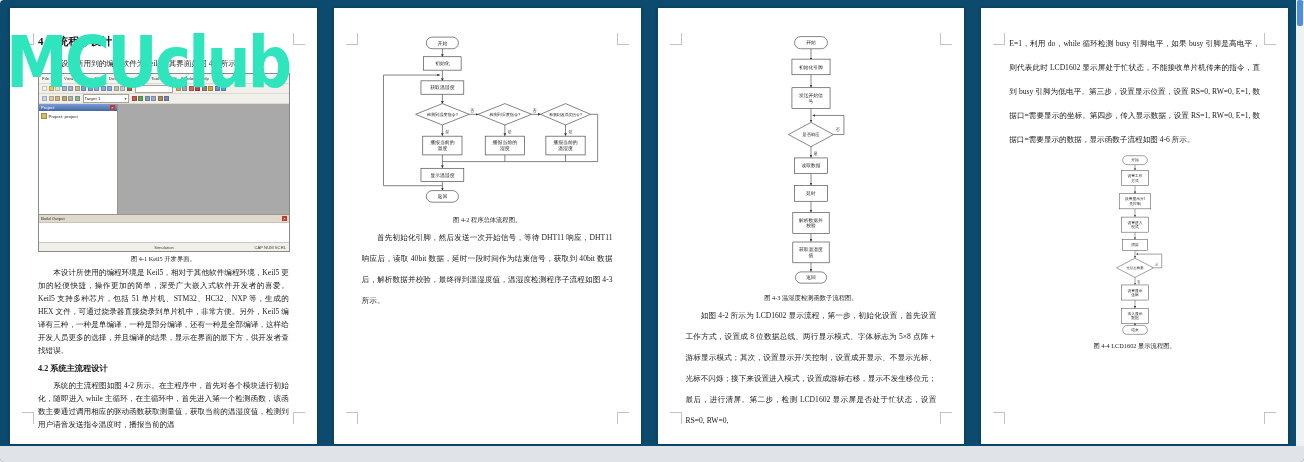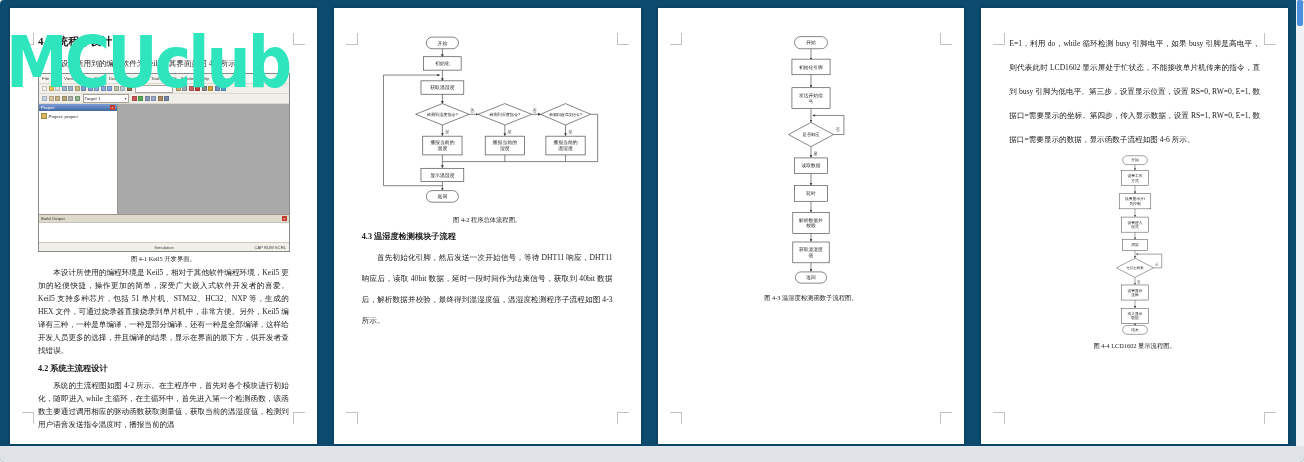--- a/index.html
+++ b/index.html
@@ -213,21 +213,20 @@
             <text x="150" y="123.65" text-anchor="middle" font-size="5.5" fill="#222"><tspan x="150" dy="0">播报当前的</tspan><tspan x="150" dy="6.5">湿度</tspan></text>
             <rect x="196" y="114.5" width="44" height="21" rx="0" fill="#fff" stroke="#3a3a3a" stroke-width="0.7"></rect>
             <text x="218" y="123.65" text-anchor="middle" font-size="5.5" fill="#222"><tspan x="218" dy="0">播报当前的</tspan><tspan x="218" dy="6.5">温湿度</tspan></text>
             <rect x="56" y="150.5" width="48" height="15" rx="0" fill="#fff" stroke="#3a3a3a" stroke-width="0.7"></rect>
             <text x="80" y="159.9" text-anchor="middle" font-size="5.5" fill="#222"><tspan x="80" dy="0">显示温湿度</tspan></text>
             <rect x="62" y="175.5" width="36" height="13" rx="6.5" fill="#fff" stroke="#3a3a3a" stroke-width="0.7"></rect>
             <text x="80" y="183.9" text-anchor="middle" font-size="5.5" fill="#222"><tspan x="80" dy="0">返回</tspan></text>
           </svg>
       </div>
       <p class="cap">图 4-2 程序总体流程图。</p>
-      <h2 class="doc">4.3 温湿度检测模块子流程</h2>
       <p class="para loose indent">首先初始化引脚，然后发送一次开始信号，等待 DHT11 响应，DHT11 响应后，读取 40bit 数据，延时一段时间作为结束信号，获取到 40bit 数据后，解析数据并校验，最终得到温湿度值，温湿度检测程序子流程如图 4-3 所示。</p>
     </section>
 
     <section class="page">
       <div class="mark tl"></div>
       <div class="mark tr"></div>
       <div class="mark bl"></div>
       <div class="mark br"></div>
       <div class="figure">
         <svg id="flow-dht11" width="130" viewBox="0 0 150 292">
@@ -261,20 +260,21 @@
             <text x="75" y="185.9" text-anchor="middle" font-size="5.5" fill="#222"><tspan x="75" dy="0">延时</tspan></text>
             <rect x="54" y="206" width="42" height="24" rx="0" fill="#fff" stroke="#3a3a3a" stroke-width="0.7"></rect>
             <text x="75" y="216.65" text-anchor="middle" font-size="5.5" fill="#222"><tspan x="75" dy="0">解析数据并</tspan><tspan x="75" dy="6.5">校验</tspan></text>
             <rect x="54" y="240" width="42" height="24" rx="0" fill="#fff" stroke="#3a3a3a" stroke-width="0.7"></rect>
             <text x="75" y="250.65" text-anchor="middle" font-size="5.5" fill="#222"><tspan x="75" dy="0">获取温湿度</tspan><tspan x="75" dy="6.5">值</tspan></text>
             <rect x="57" y="274.5" width="36" height="13" rx="6.5" fill="#fff" stroke="#3a3a3a" stroke-width="0.7"></rect>
             <text x="75" y="282.9" text-anchor="middle" font-size="5.5" fill="#222"><tspan x="75" dy="0">返回</tspan></text>
           </svg>
       </div>
       <p class="cap">图 4-3 温湿度检测函数子流程图。</p>
+      <p class="para loose indent">如图 4-2 所示为 LCD1602 显示流程，第一步，初始化设置，首先设置工作方式，设置成 8 位数据总线、两行显示模式、字体标志为 5×8 点阵＋游标显示模式；其次，设置显示开/关控制，设置成开显示、不显示光标、光标不闪烁；接下来设置进入模式，设置成游标右移，显示不发生移位元；最后，进行清屏。第二步，检测 LCD1602 显示屏是否处于忙状态，设置 RS=0, RW=0,</p>
     </section>
 
     <section class="page">
       <div class="mark tl"></div>
       <div class="mark tr"></div>
       <div class="mark bl"></div>
       <div class="mark br"></div>
       <p class="para xloose">E=1，利用 do，while 循环检测 busy 引脚电平，如果 busy 引脚是高电平，则代表此时 LCD1602 显示屏处于忙状态，不能接收单片机传来的指令，直到 busy 引脚为低电平。第三步，设置显示位置，设置 RS=0, RW=0, E=1, 数据口=需要显示的坐标。第四步，传入显示数据，设置 RS=1, RW=0, E=1, 数据口=需要显示的数据，显示函数子流程如图 4-6 所示。</p>
       <div class="figure">
         <svg id="flow-lcd" width="96" viewBox="0 0 140 264">

